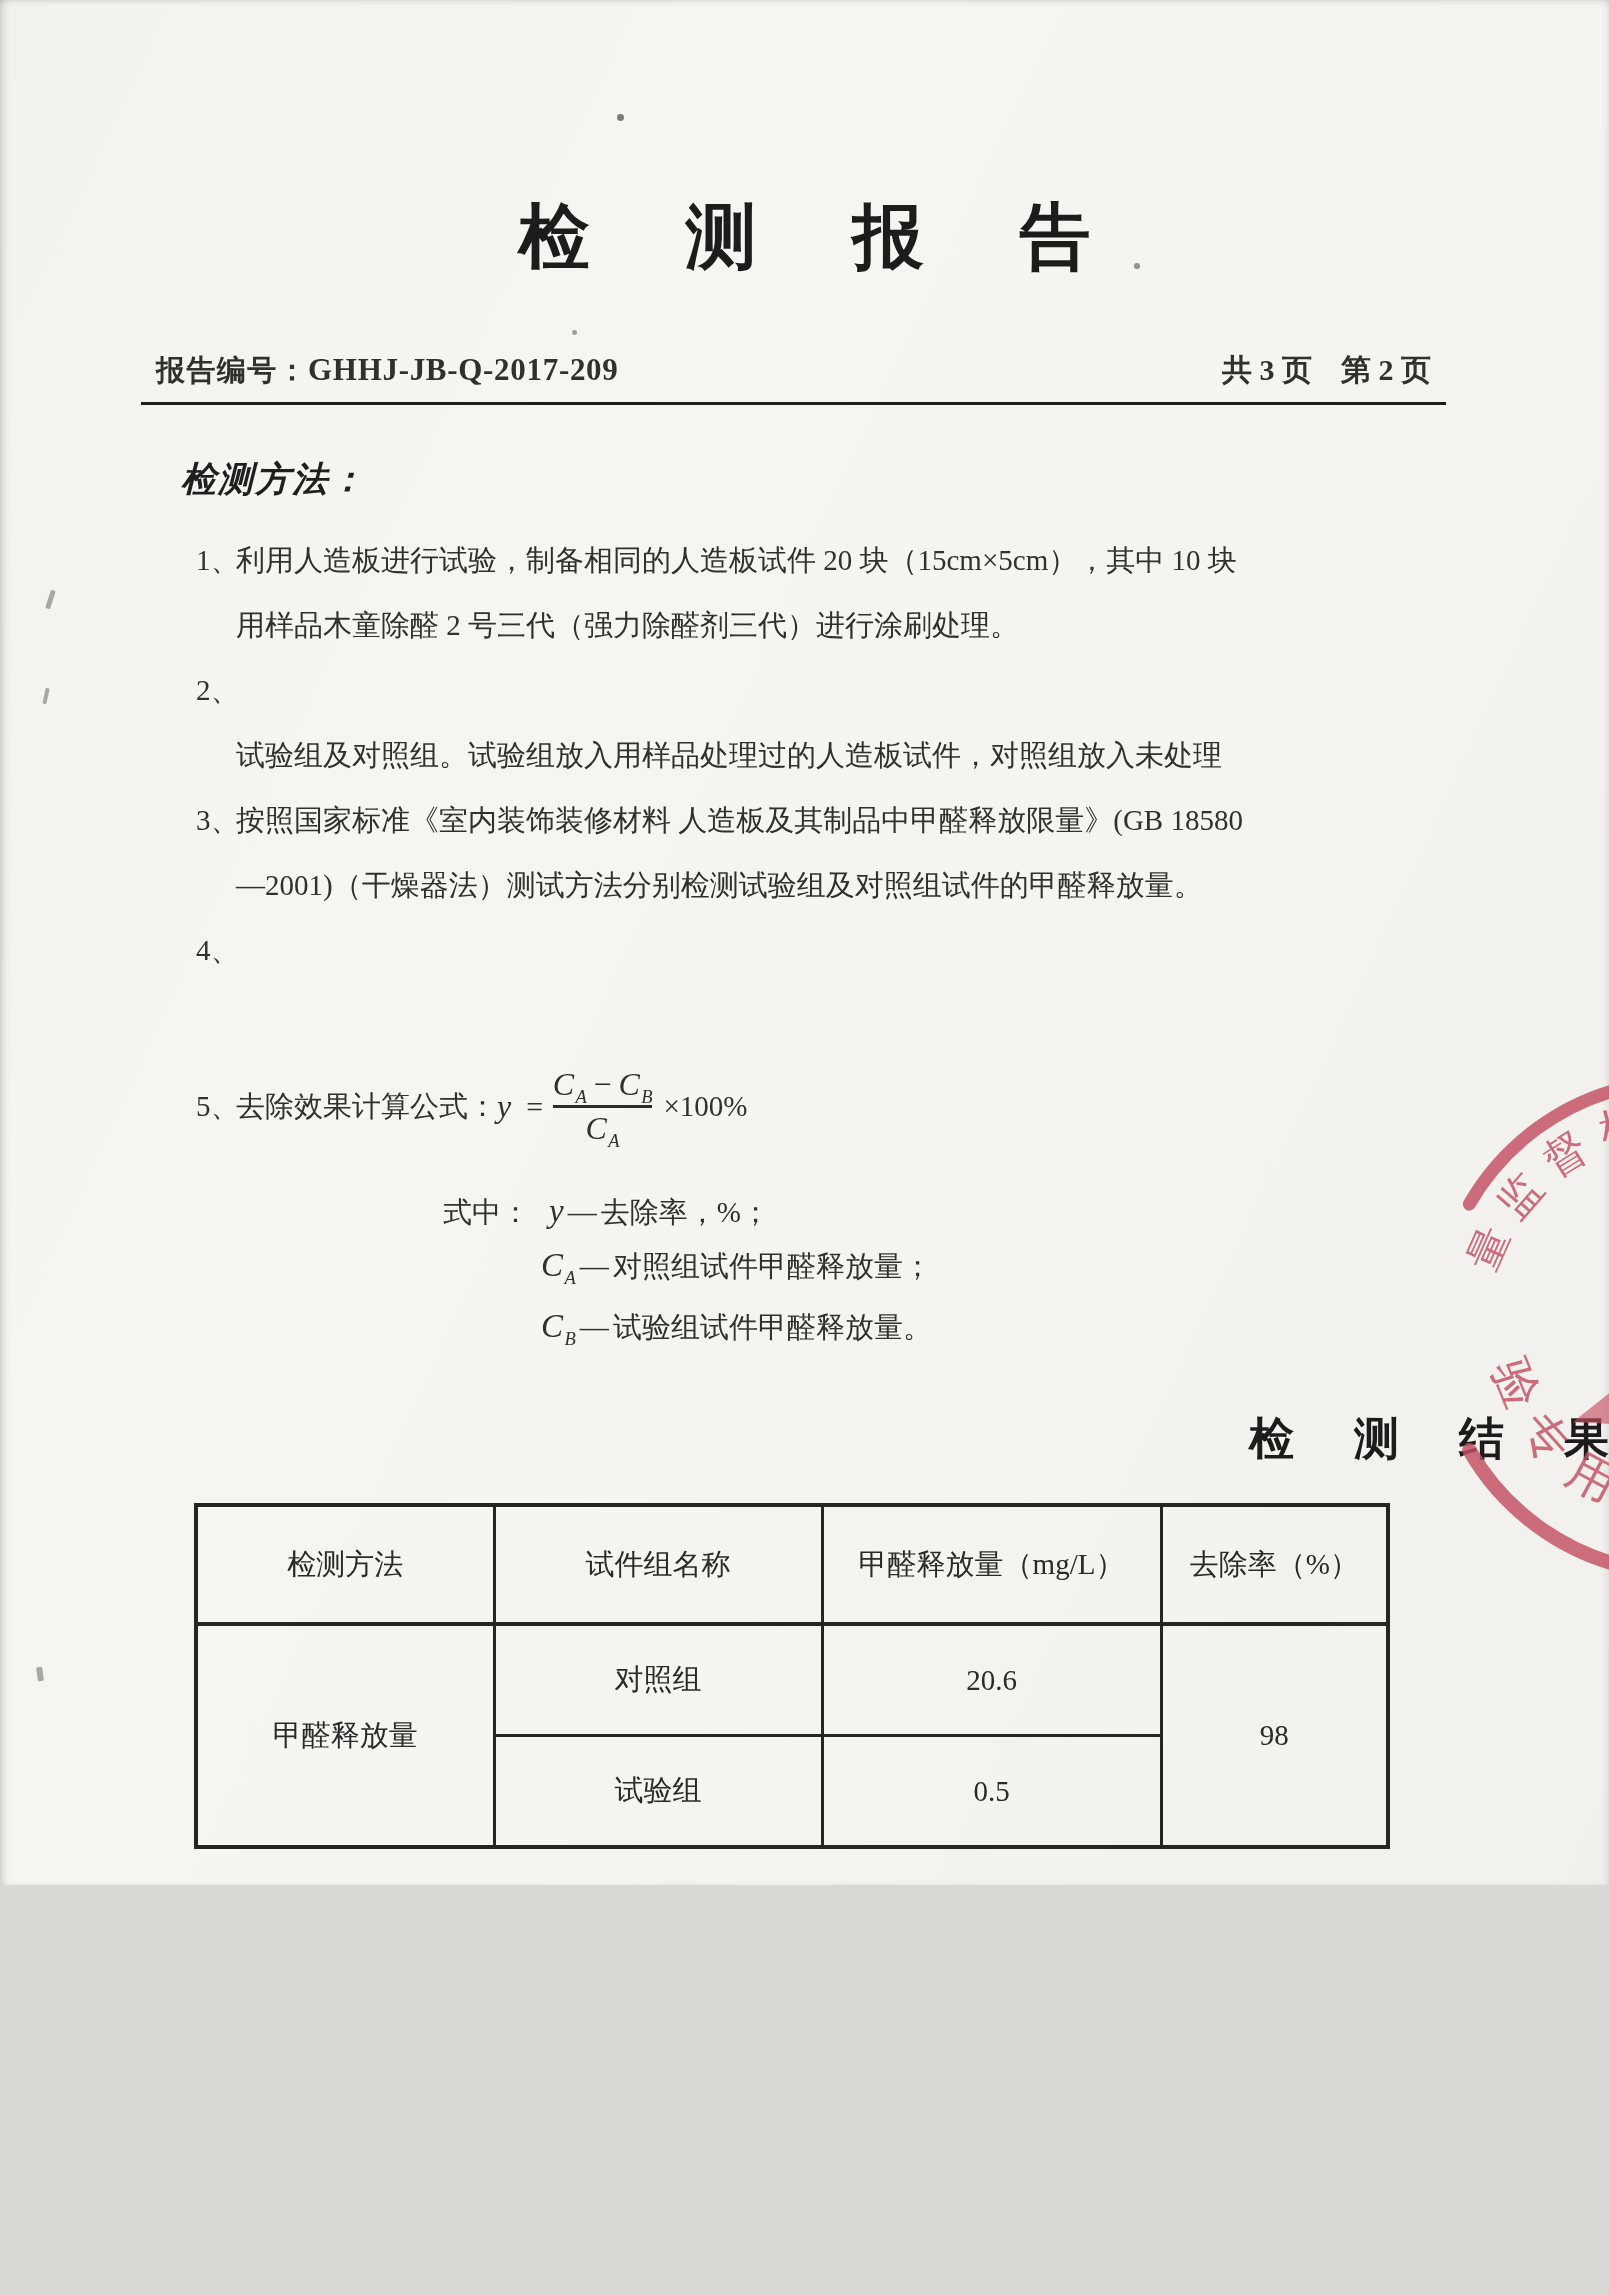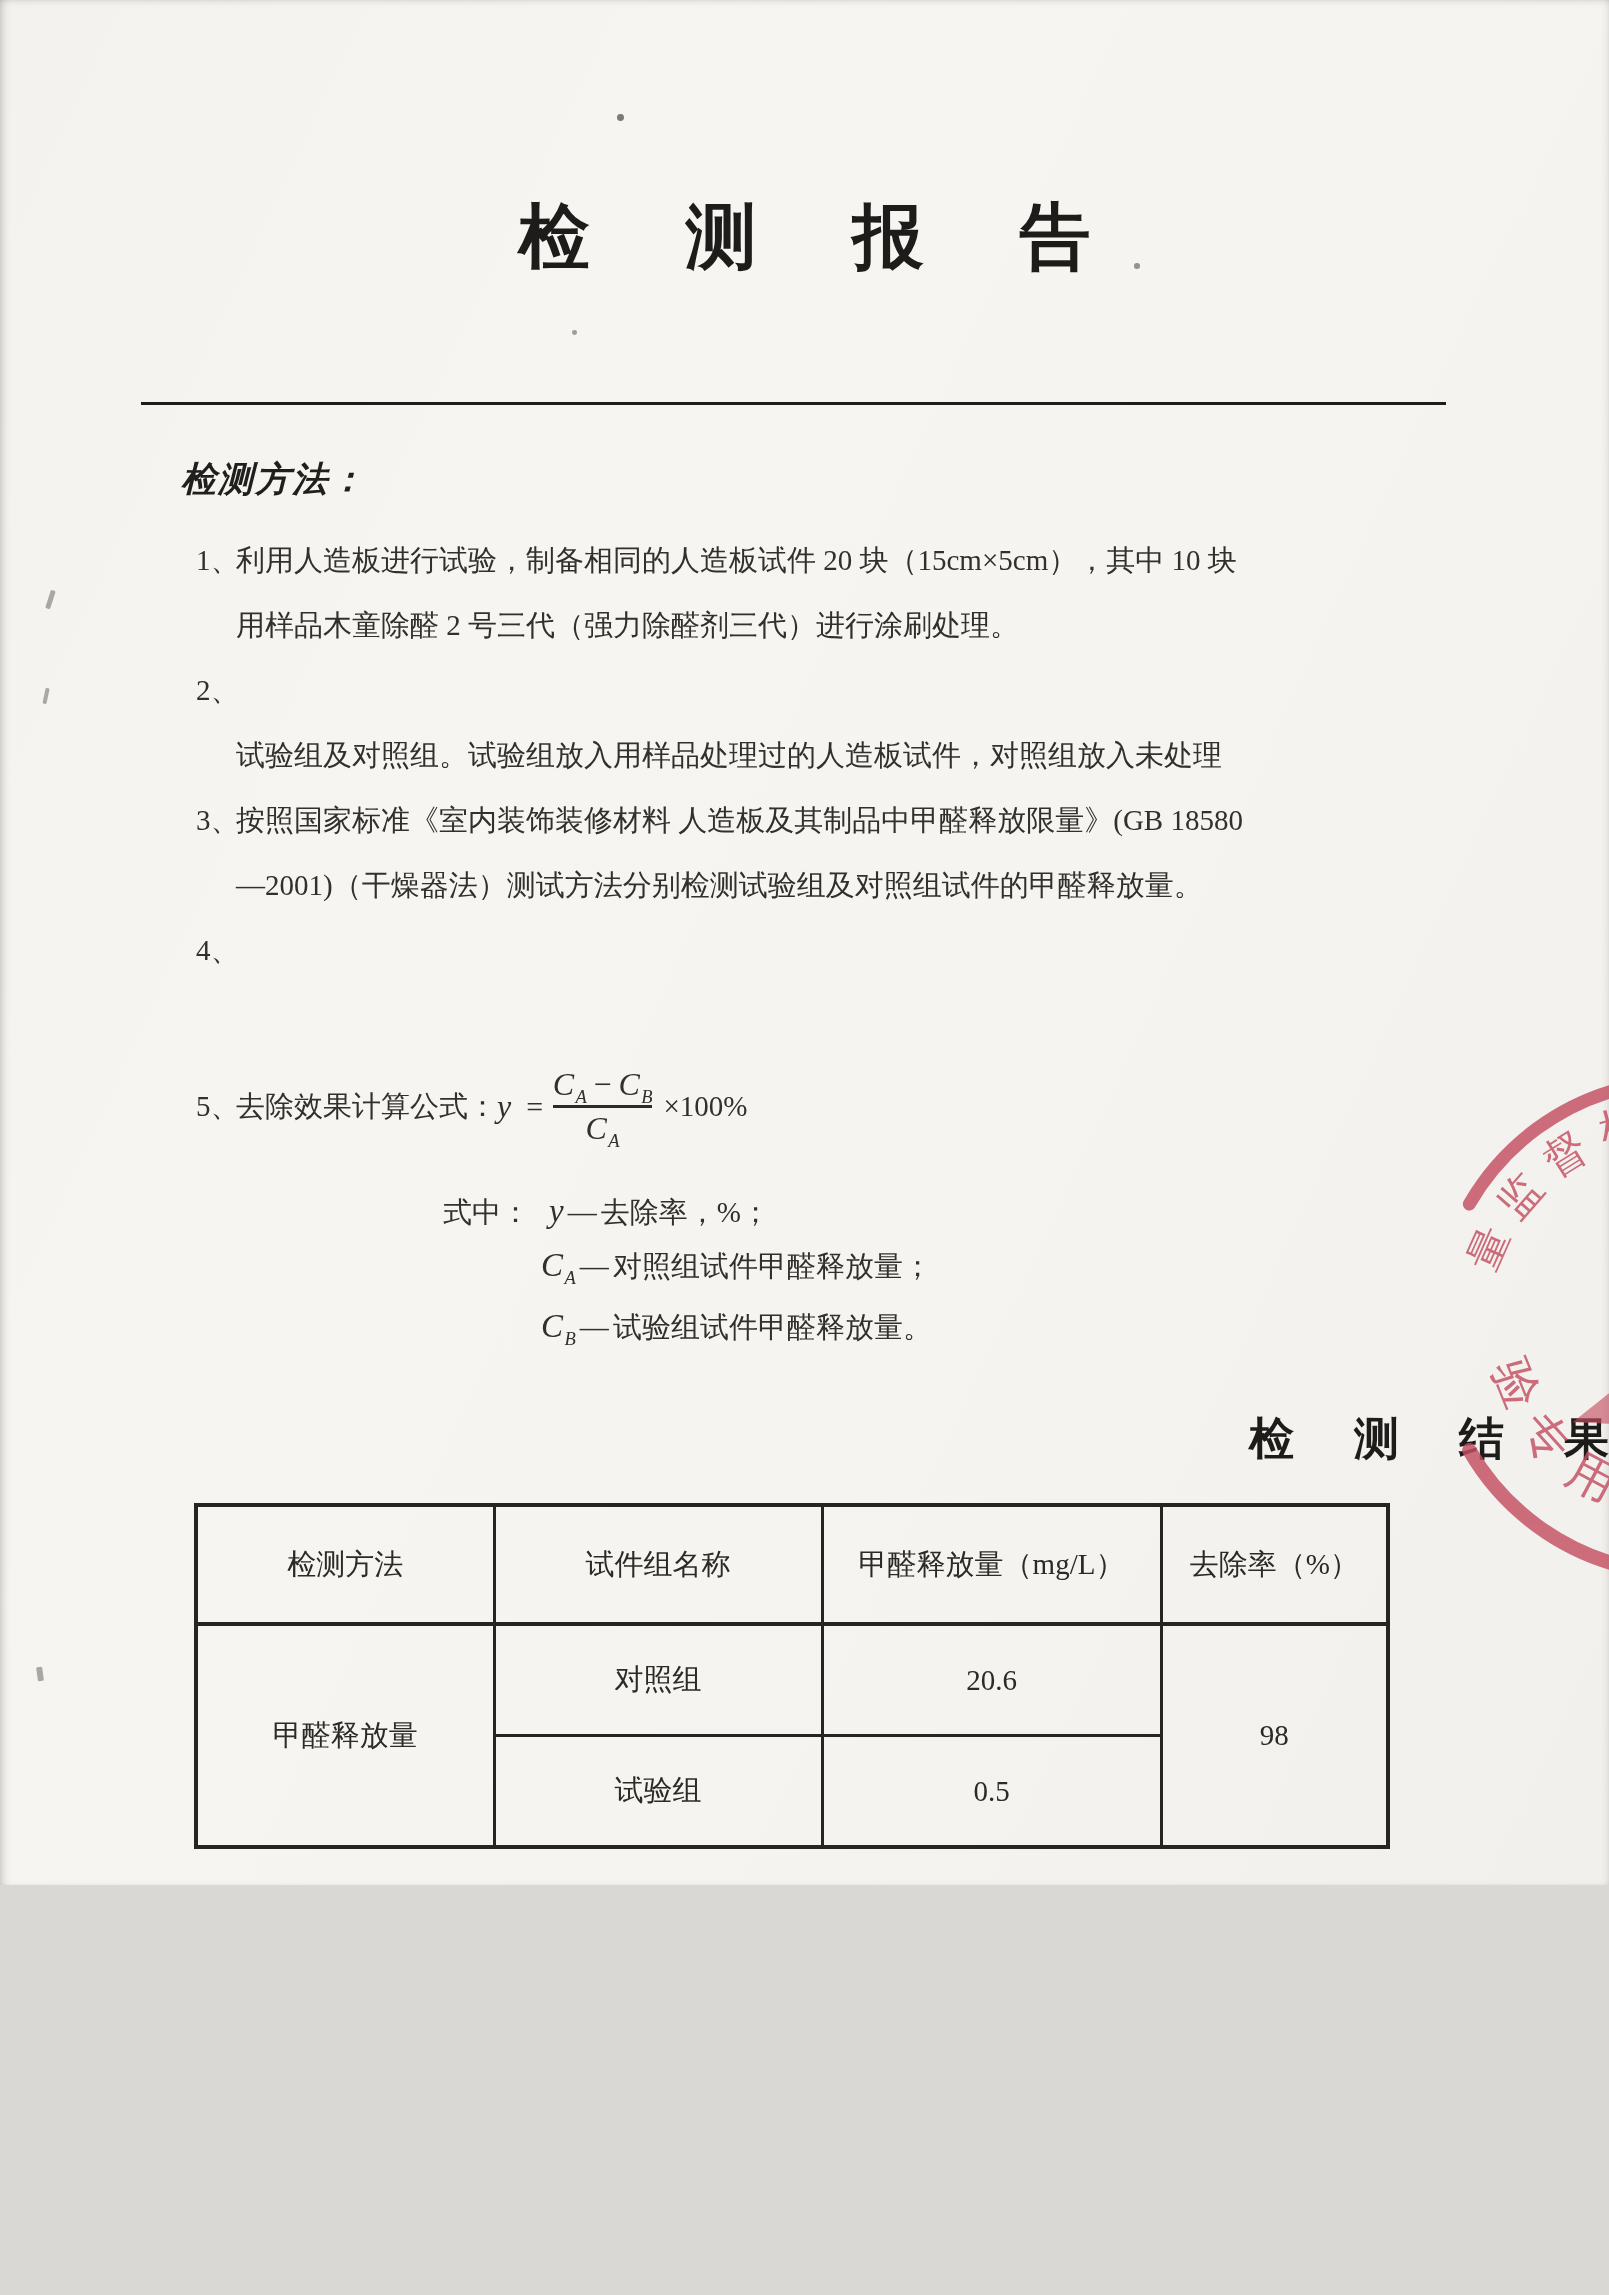--- a/index.html
+++ b/index.html
@@ -92,20 +92,28 @@
   <div class="speck" style="left:1134px;top:263px;width:5.5px;height:5.5px;opacity:.6;"></div>
   <div class="speck" style="left:572px;top:330px;width:4.8px;height:4.8px;opacity:.55;"></div>
   <div class="crease" style="left:48px;top:590px;width:4.8px;height:19px;transform:rotate(18deg);"></div>
   <div class="crease" style="left:44px;top:688px;width:4.1px;height:16.4px;transform:rotate(12deg);"></div>
   <div class="crease" style="left:37px;top:1667px;width:6.2px;height:13.7px;transform:rotate(-8deg);"></div>
 
   <div class="title">
     <span>检测报告</span>
   </div>
 
+  <div class="report-line">
+    <div class="report-no">
+      <span class="lbl">报告编号：</span><span class="val">GHHJ-JB-Q-2017-209</span>
+    </div>
+    <div class="pages">
+      <span class="p1">共 3 页</span><span class="p2">第 2 页</span>
+    </div>
+  </div>
 
   <div class="rule"></div>
 
   <div class="method-title">检测方法：</div>
 
   <div class="method-list">
     <div class="mline">
       <span class="mno">1、</span>
         <span>利用人造板进行试验，制备相同的人造板试件 20 块（15cm×5cm），其中 10 块</span>
     </div>

